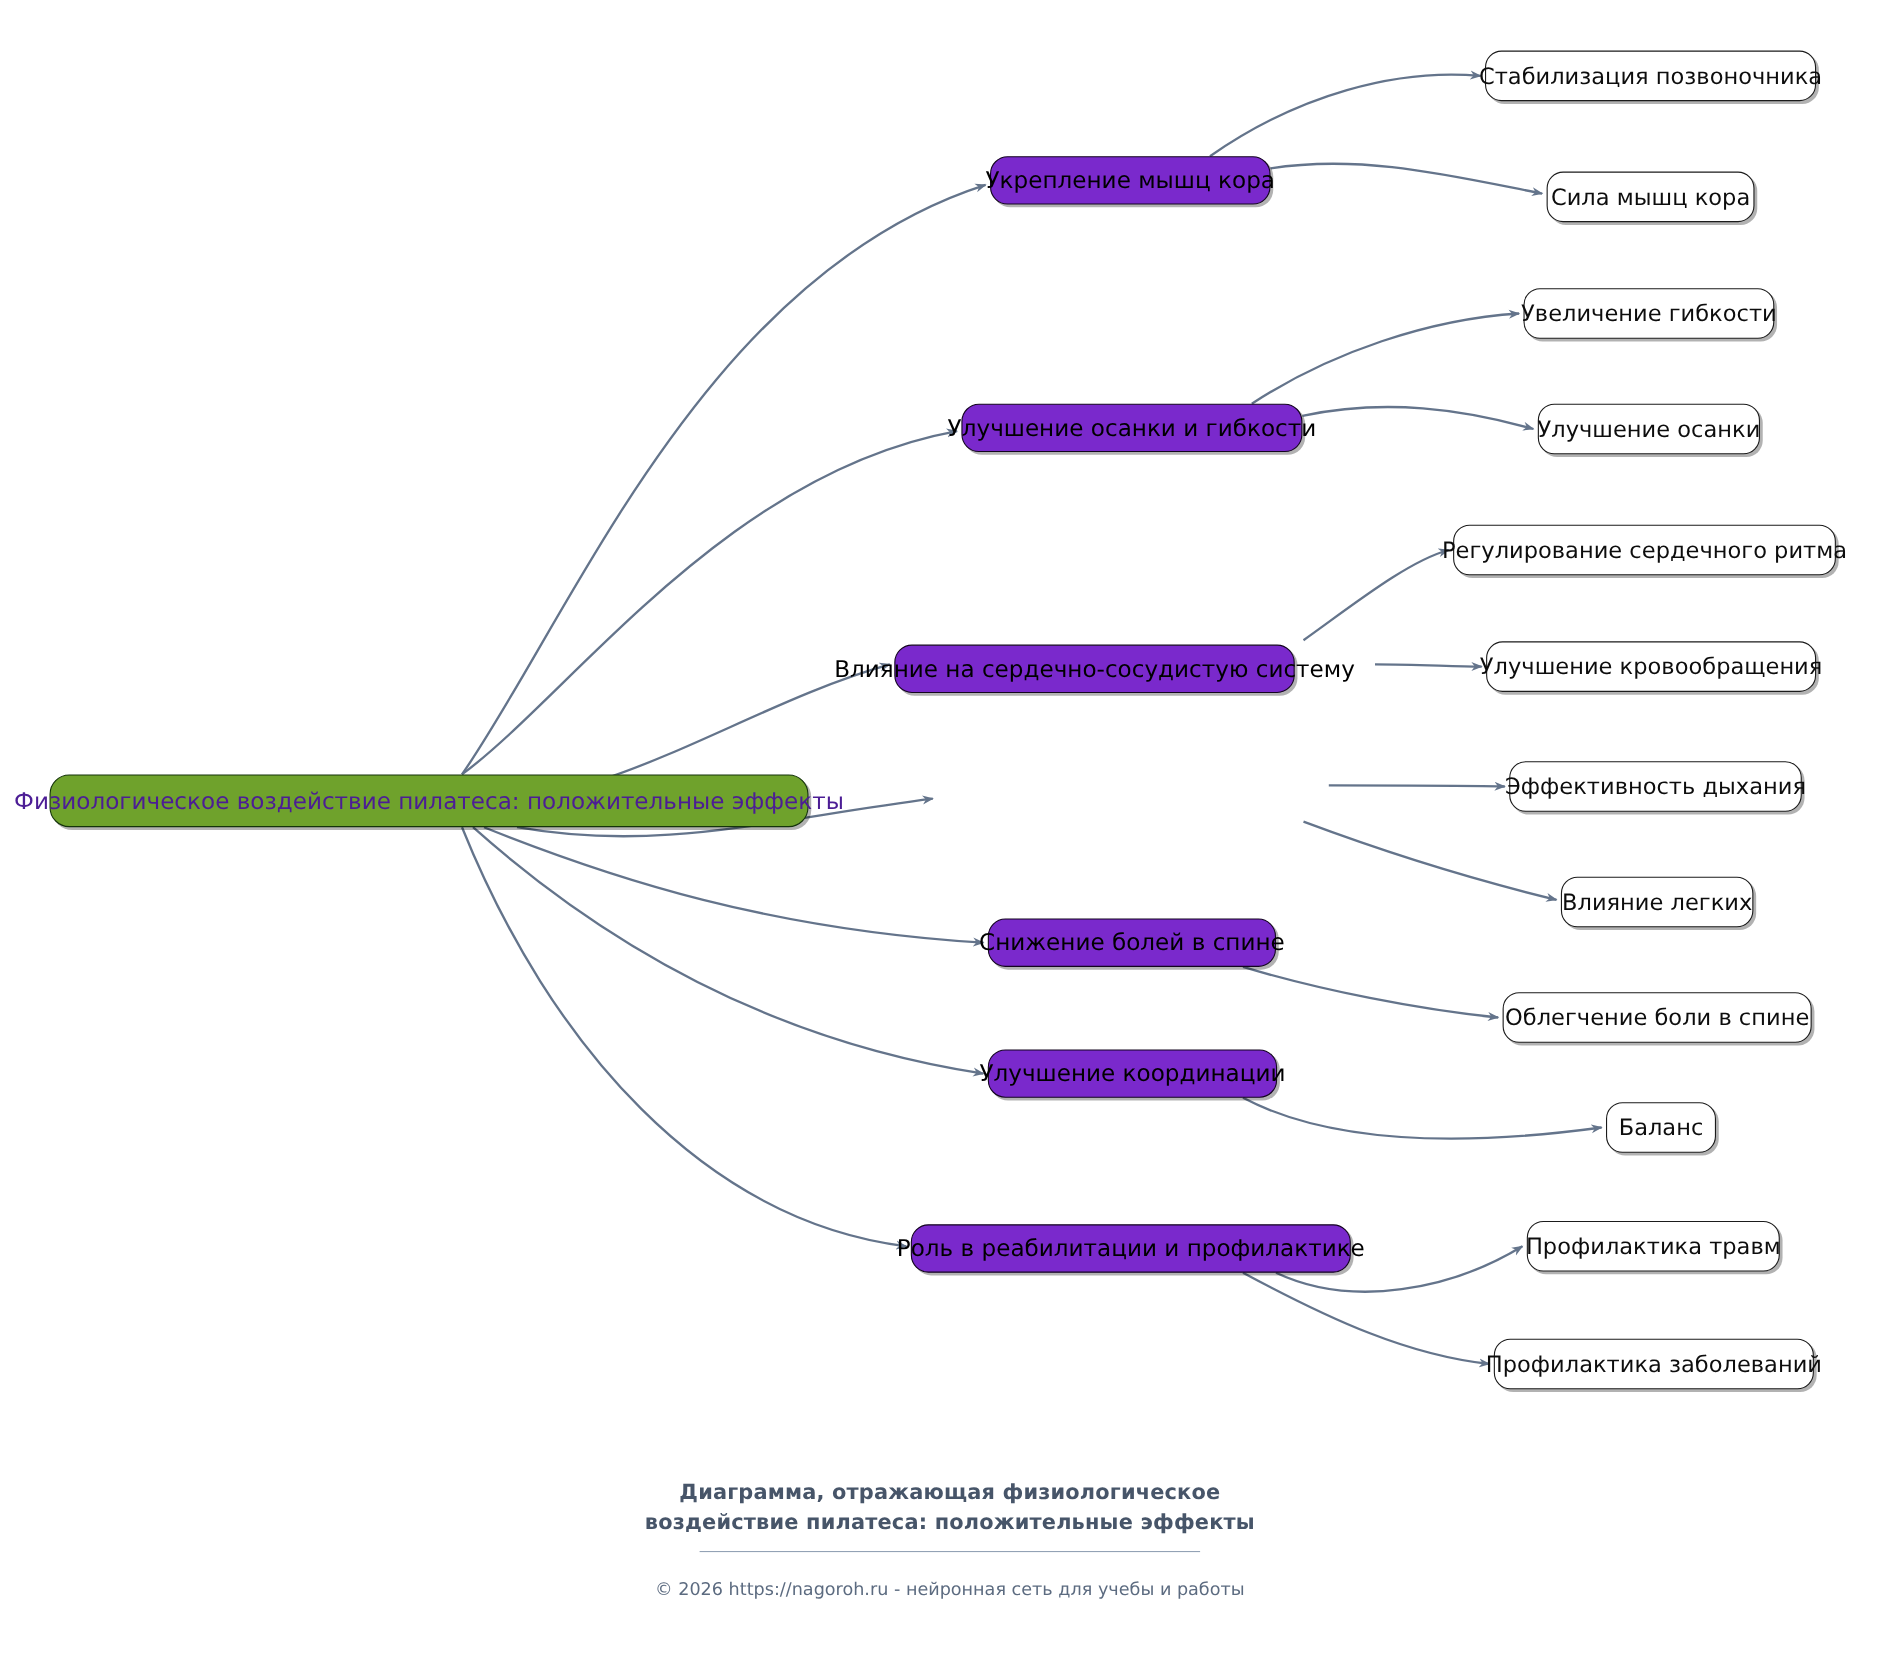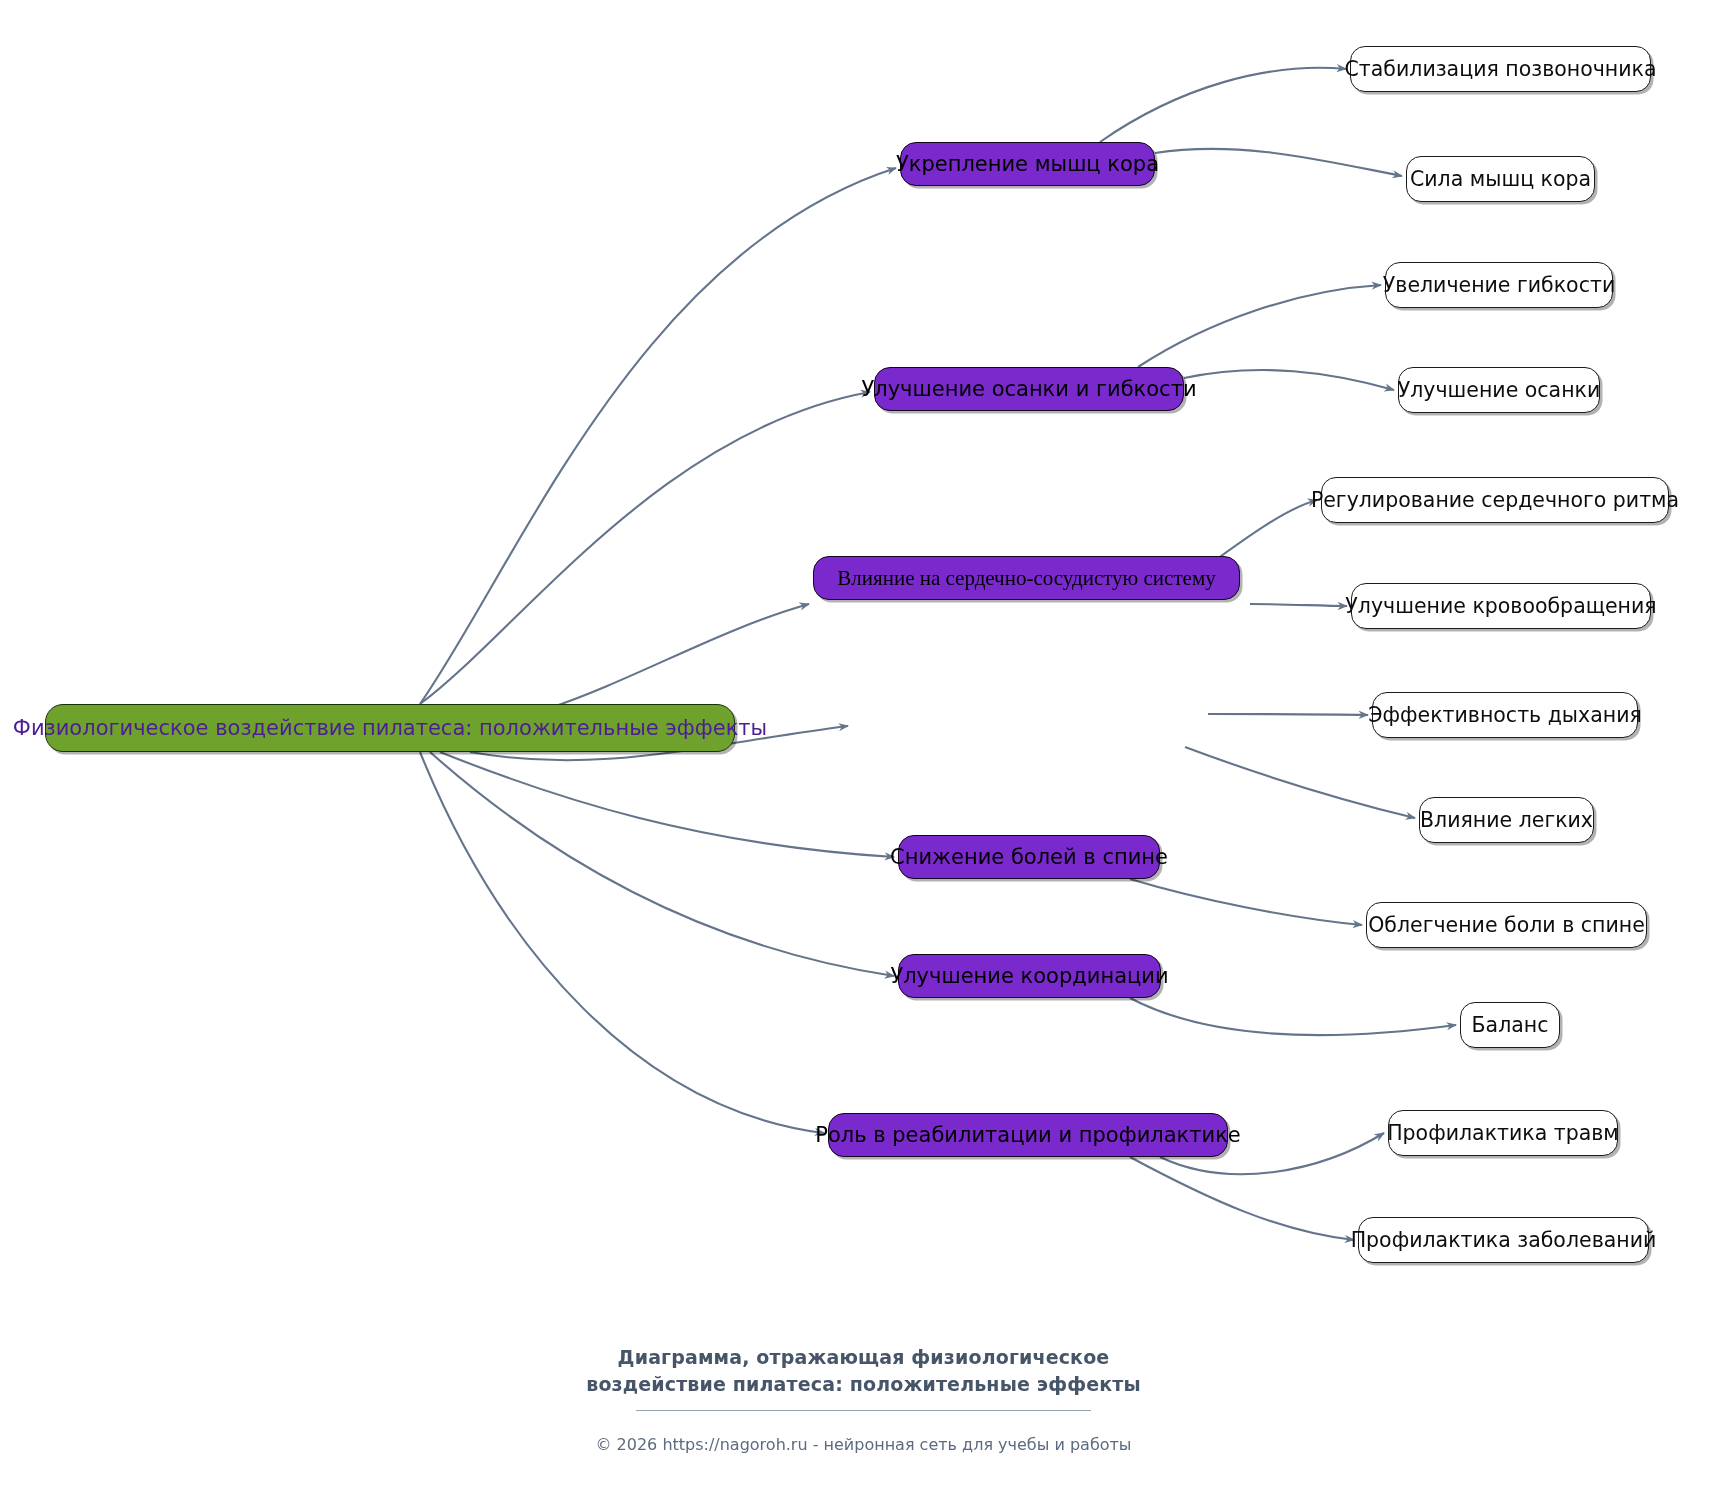--- a/index.html
+++ b/index.html
@@ -133,21 +133,21 @@
   <div class="node root" style="left:45px;top:704px;width:690px;height:48px;">
     <span>Физиологическое воздействие пилатеса: положительные эффекты</span>
   </div>
 
   <div class="node branch" style="left:900px;top:142px;width:255px;height:44px;">
     <span>Укрепление мышц кора</span>
   </div>
   <div class="node branch" style="left:874px;top:367px;width:310px;height:44px;">
     <span>Улучшение осанки и гибкости</span>
   </div>
-  <div class="node branch" style="left:813px;top:556px;width:427px;height:44px;font-family:Liberation Serif, serif;">
+  <div class="node branch" style="left:813px;top:586px;width:364px;height:44px;">
     <span>Влияние на сердечно-сосудистую систему</span>
   </div>
   <div class="node branch" style="left:898px;top:835px;width:262px;height:44px;">
     <span>Снижение болей в спине</span>
   </div>
   <div class="node branch" style="left:898px;top:954px;width:263px;height:44px;">
     <span>Улучшение координации</span>
   </div>
   <div class="node branch" style="left:828px;top:1113px;width:400px;height:44px;">
     <span>Роль в реабилитации и профилактике</span>

